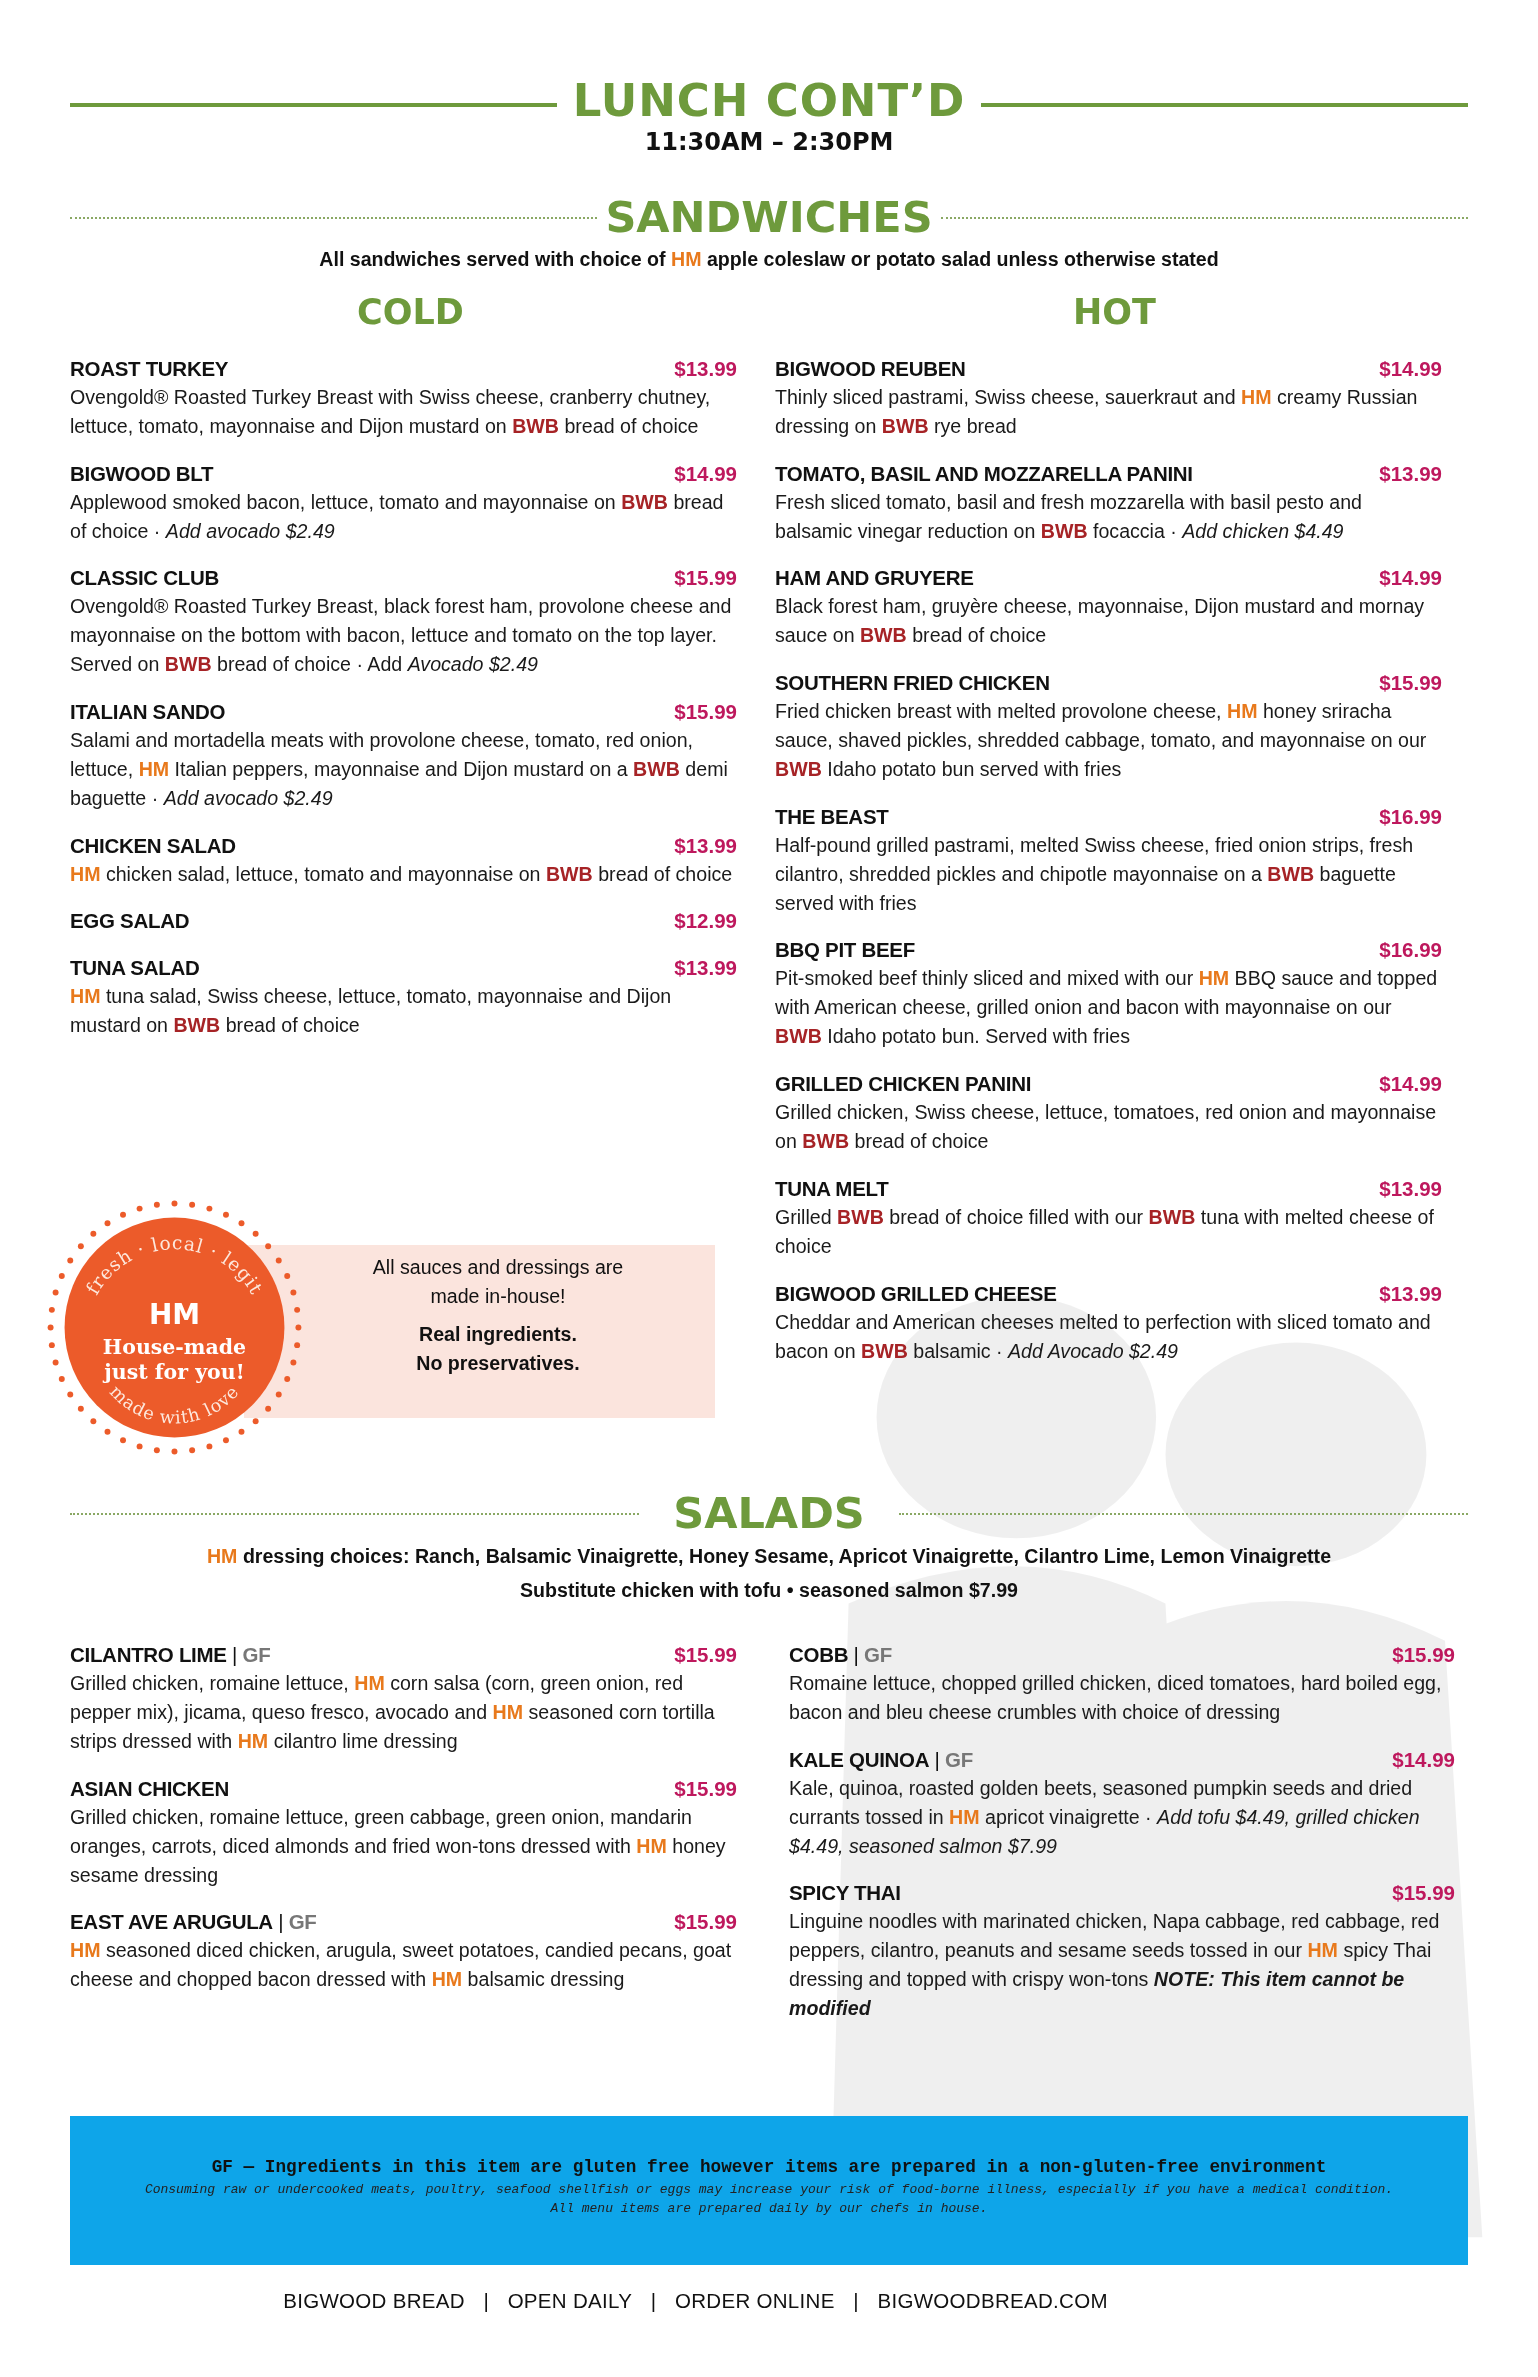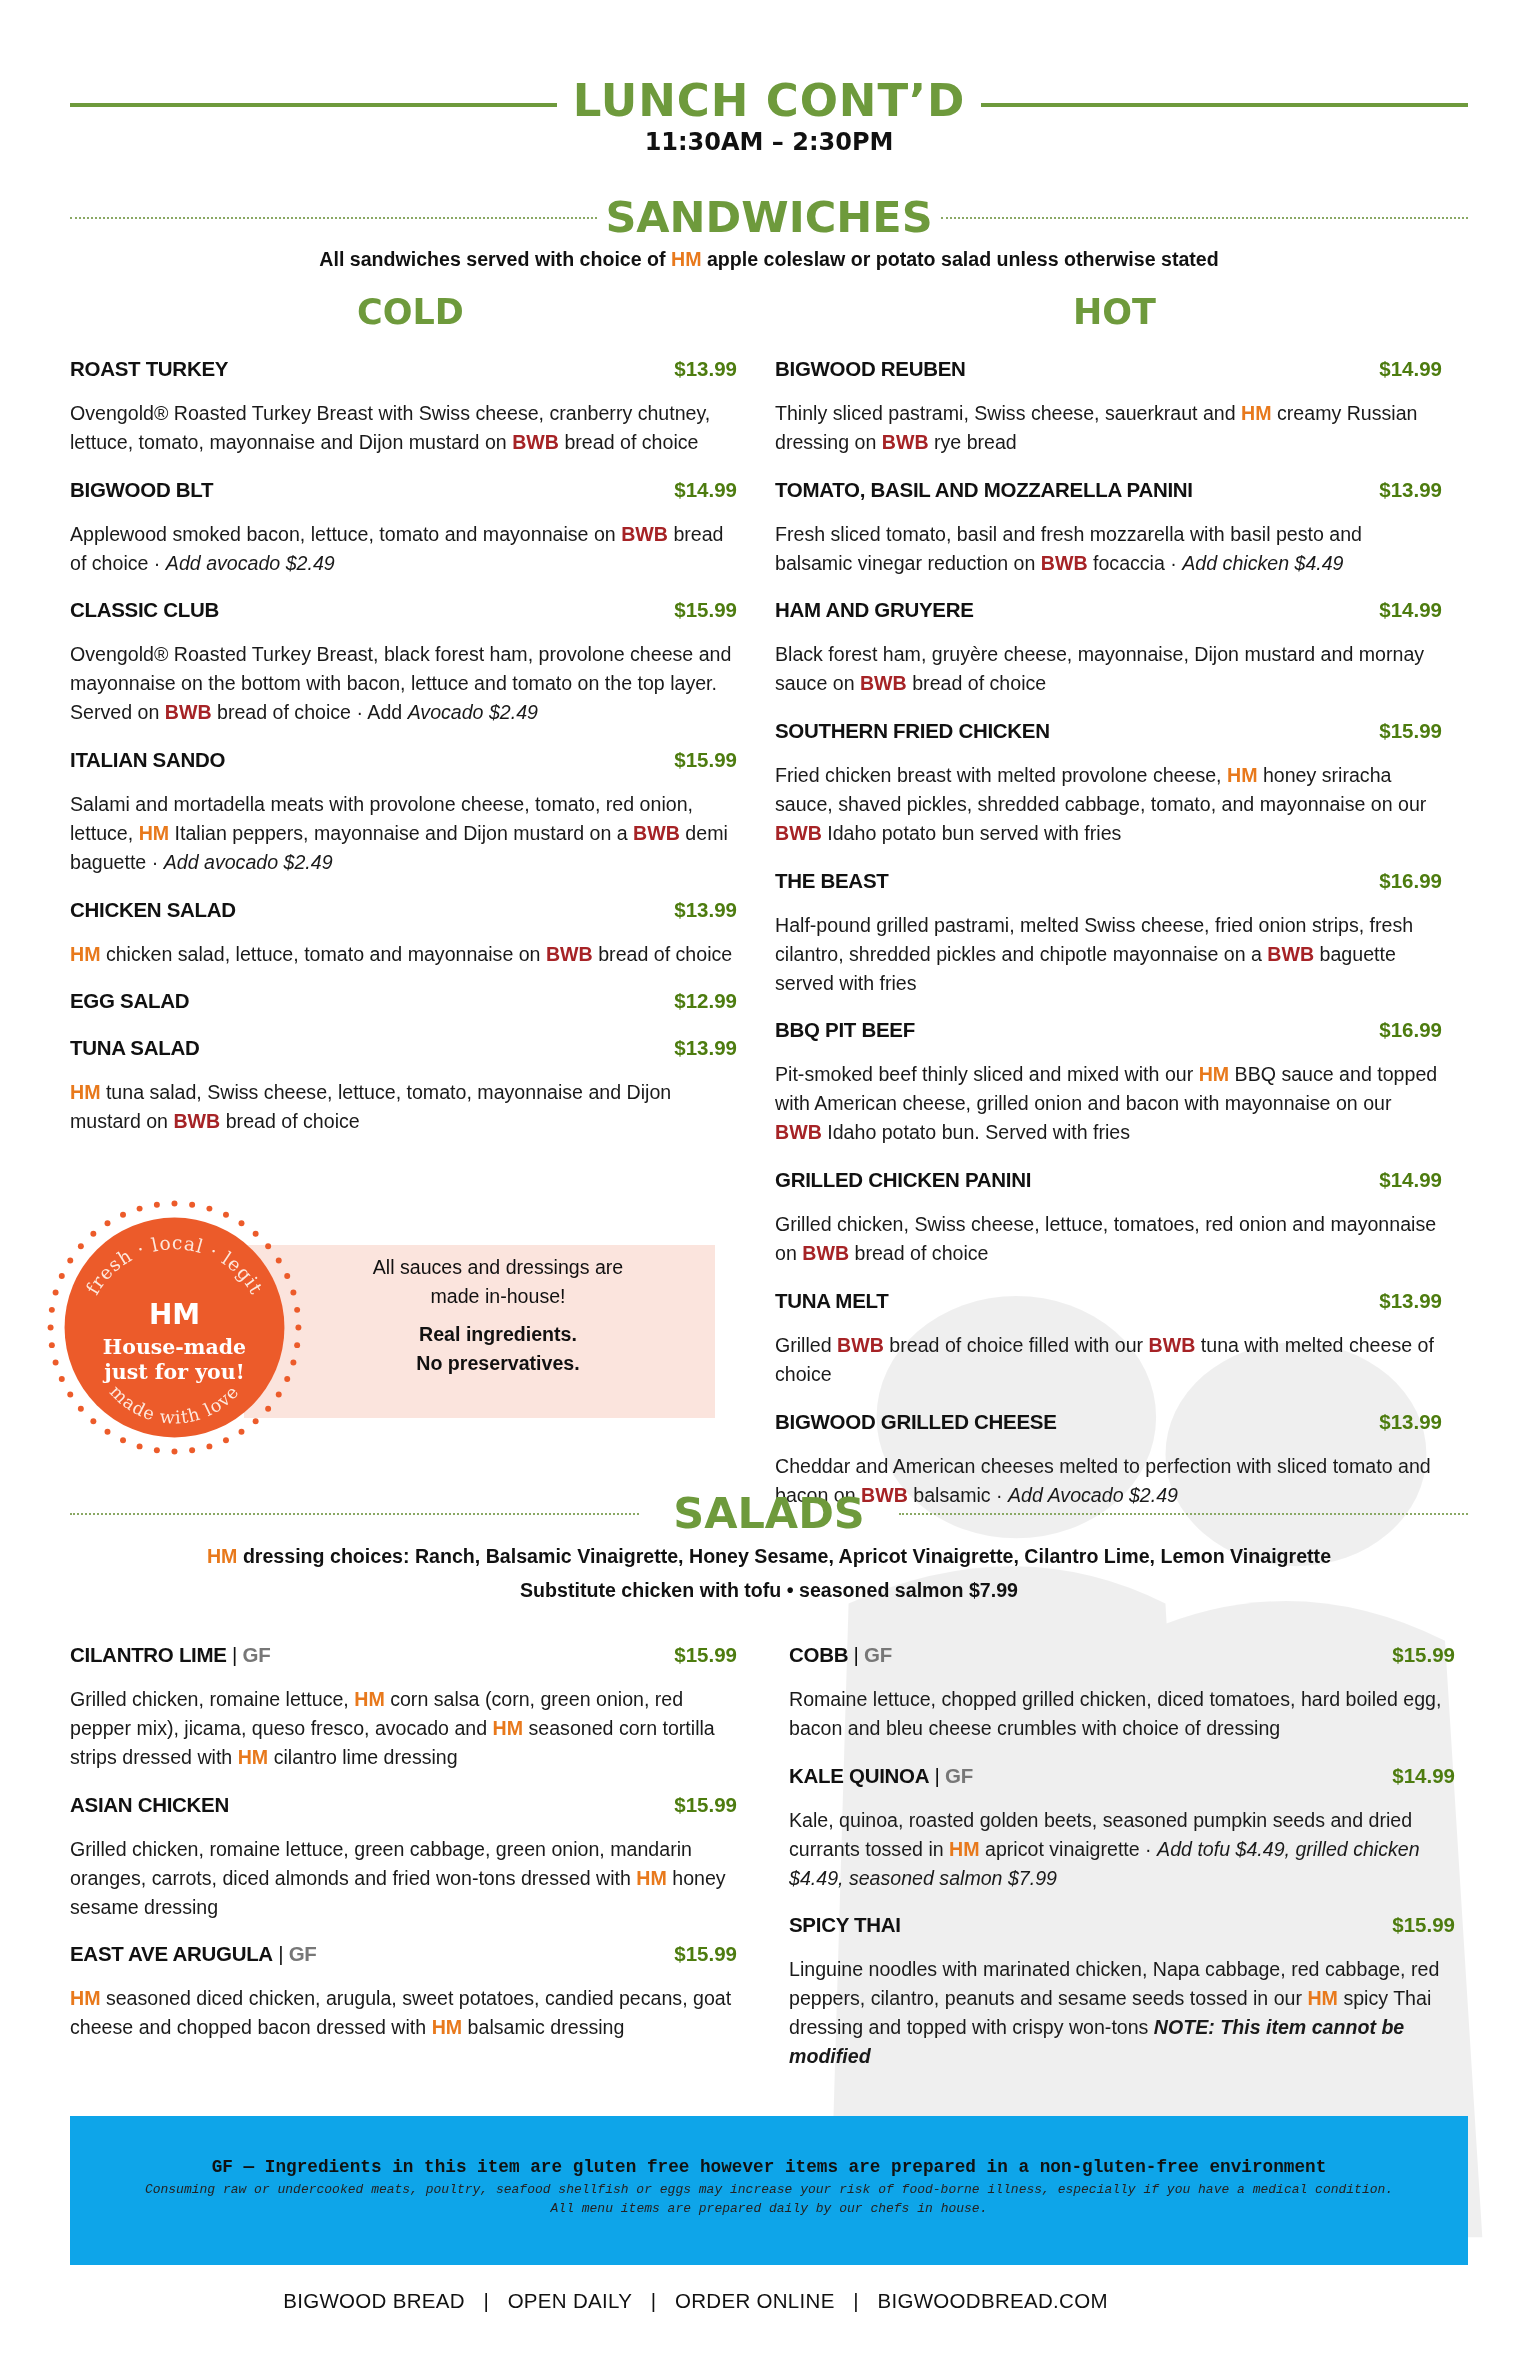--- a/index.html
+++ b/index.html
@@ -27,22 +27,22 @@
   .bi { font-style: italic; font-weight: 700; }
 
   .col-head { position: absolute; font-size: 35px; font-weight: 900; color: #6e9a3c; font-family: "DejaVu Sans", sans-serif; text-align: center; }
 
   .col { position: absolute; }
   .item { margin-bottom: 17.7px; }
   .item-row { display: flex; justify-content: space-between; align-items: flex-start; }
   .item-name { font-size: 20.5px; font-weight: 900; color: #111; line-height: 29px; letter-spacing: -0.3px; }
   .gf-sep { color: #111; font-weight: 400; }
   .gf { color: #777; font-weight: 900; }
-  .item-price { font-size: 20.5px; font-weight: 900; color: #4d7c0f; line-height: 29px; }
-  .item-desc { font-size: 19.6px; line-height: 29px; color: #1a1a1a; margin-top: 16px; }
+  .item-price { font-size: 20.5px; font-weight: 900; color: #be185d; line-height: 29px; }
+  .item-desc { font-size: 19.6px; line-height: 29px; color: #1a1a1a; }
 
   .promo-box { position: absolute; left: 244px; top: 1245px; width: 471px; height: 173px; background: #fbe4dd; text-align: center; padding-top: 8px; padding-left: 37px; }
   .promo-box p { font-size: 19.6px; line-height: 29px; color: #111; }
   .promo-box p.bold { font-weight: 700; }
   .promo-box .gap { height: 9.3px; }
 
   .badge { position: absolute; left: 45px; top: 1198px; width: 259px; height: 259px; }
 
   .disclaimer { position: absolute; left: 70px; top: 2116px; width: 1398px; height: 149px; background: #0ea5e9; text-align: center; padding-top: 26px; font-family: Liberation Mono, monospace; }
   .disc-main { font-size: 17.7px; font-weight: 900; color: #111; line-height: 28px; margin-top: 11.2px; }

